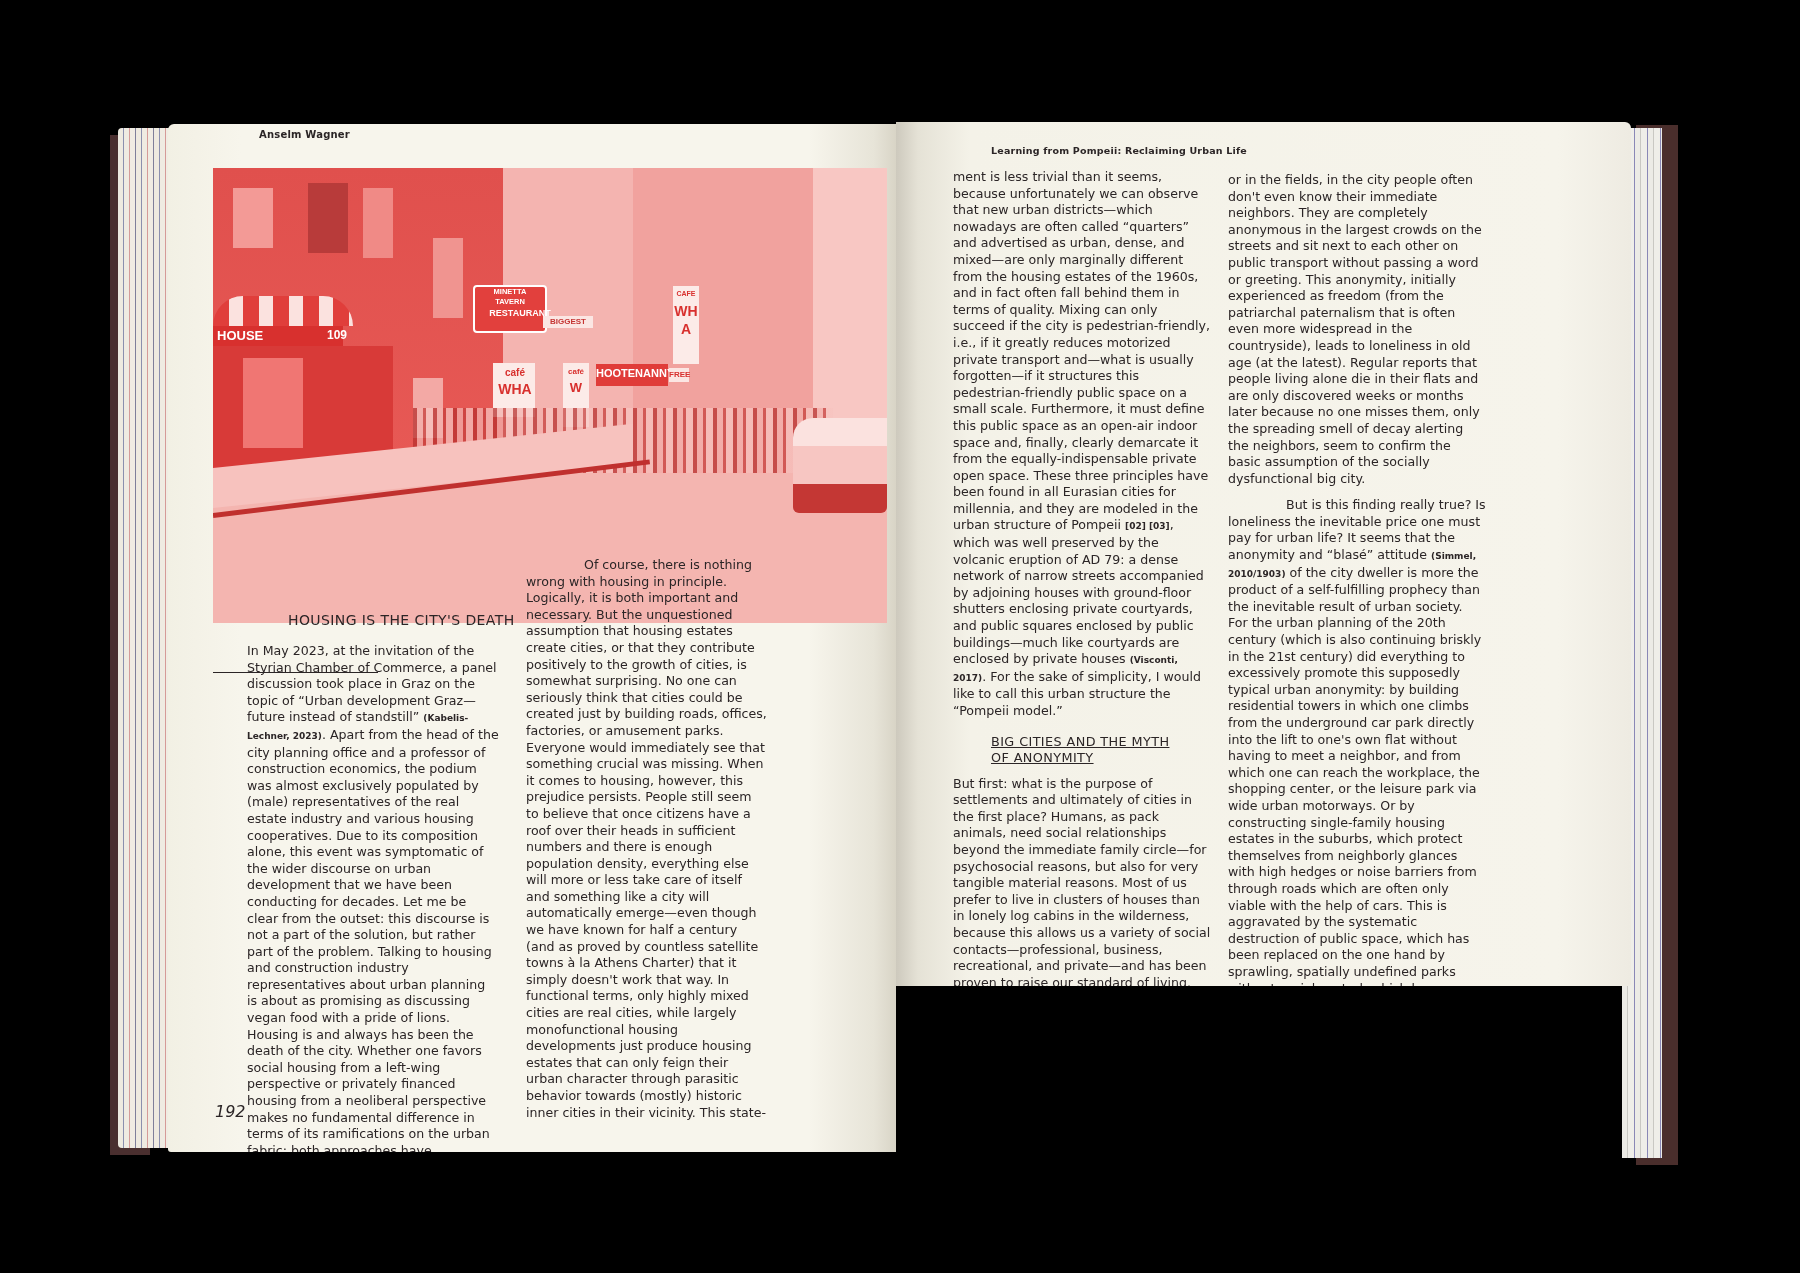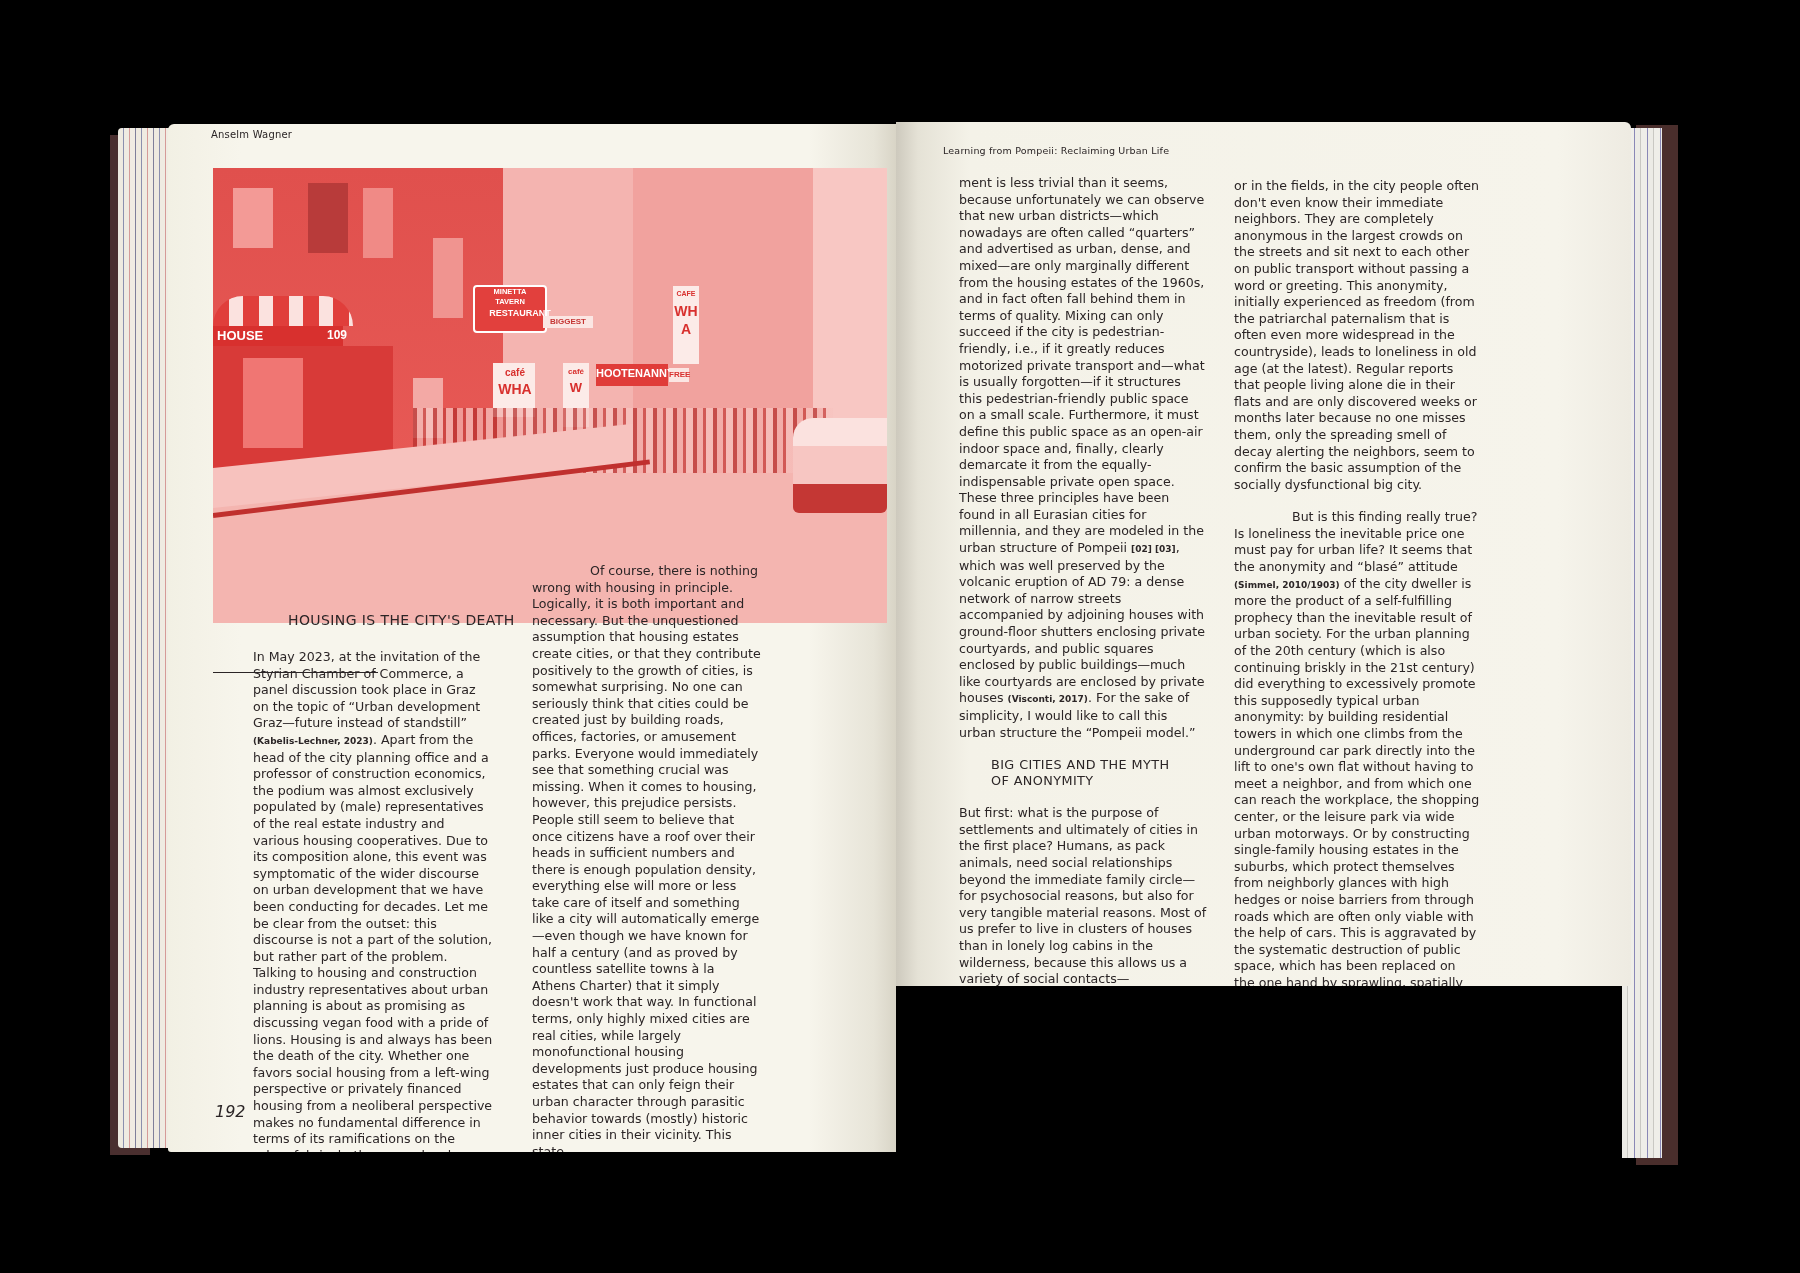--- a/index.html
+++ b/index.html
@@ -20,31 +20,31 @@
     background: repeating-linear-gradient(90deg,#ecebe6 0 5px,#c9c8c3 5px 6px,#efeee9 6px 12px,#8a88b6 12px 13px);
   }
   .page {
     position:absolute; background:#f6f4ea; overflow:hidden;
   }
   .page.left { left:168px; top:124px; width:728px; height:1028px; border-radius:6px 0 0 3px;
     background: linear-gradient(90deg,#f2f0e4 0%,#f7f5ec 10%,#f7f5ec 88%,#e7e4d8 97%,#d8d4c6 100%); }
   .page.right { left:896px; top:122px; width:735px; height:864px; border-radius:0 6px 3px 0;
     background: linear-gradient(90deg,#cdc9bd 0%,#e5e2d6 3%,#f4f2e8 10%,#f6f4eb 90%,#eeebe2 100%); }
 
-  .running-head { position:absolute; font-weight:normal; font-size:10px; letter-spacing:0.2px; color:#2b2526; }
+  .running-head { position:absolute; font-weight:bold; font-size:10px; letter-spacing:0.2px; color:#2b2526;margin-left:48px; }
   .photo {
     position:absolute; left:45px; top:44px; width:674px; height:455px; overflow:hidden;
     background: linear-gradient(180deg,#f18a86 0%,#f4a3a0 40%,#f7b3af 62%,#f6bab6 100%);
   }
   .photo .bldg { position:absolute; }
   .photo .sign { position:absolute; color:#fff; font-weight:bold; font-family:"Liberation Sans", sans-serif; text-align:center; line-height:1; }
   .caption { position:absolute; left:45px; top:505px; width:170px; font-size:9.6px; font-weight:bold; line-height:13.8px; color:#2b2526; }
   .caption-rule { position:absolute; left:45px; top:548px; width:165px; height:1px; background:#2b2526; }
   .col { position:absolute; font-size:12.6px; line-height:16.6px; color:#2b2526; text-align:left; }
-  .col p { margin:16px; }
+  .col p { margin:10px; }
   .col p.indent { text-indent:58px; }
   .cite { font-size:9px; font-weight:bold; }
   .heading { position:absolute; font-size:14px; letter-spacing:0.4px; color:#2b2526; line-height:16px; }
   .folio { position:absolute; font-size:16px; color:#2b2526; }
 </style>
 </head>
 <body>
 
 <div class="book">
   <div class="cover-back-left"></div>
@@ -117,21 +117,21 @@
     </div>
 
     <div class="folio" style="left:47px; top:978px;font-style:italic;">192</div>
   </div>
 
   <div class="page right">
     <div class="running-head" style="left:47px; top:23px; font-size:9.5px;">Learning from Pompeii: Reclaiming Urban Life</div>
 
     <div class="col" style="left:47px; top:37px; width:280px;">
       <p><span>ment is less trivial than it seems, because unfortunately we can observe that new urban districts—which nowadays are often called “quarters” and advertised as urban, dense, and mixed—are only marginally different from the housing estates of the 1960s, and in fact often fall behind them in terms of quality. Mixing can only succeed if the city is pedestrian-friendly, i.e., if it greatly reduces motorized private transport and—what is usually forgotten—if it structures this pedestrian-friendly public space on a small scale. Furthermore, it must define this public space as an open-air indoor space and, finally, clearly demarcate it from the equally-indispensable private open space. These three principles have been found in all Eurasian cities for millennia, and they are modeled in the urban structure of Pompeii </span><span class="cite">[02] [03]</span><span>, which was well preserved by the volcanic eruption of AD 79: a dense network of narrow streets accompanied by adjoining houses with ground-floor shutters enclosing private courtyards, and public squares enclosed by public buildings—much like courtyards are enclosed by private houses </span><span class="cite">(Visconti, 2017)</span><span>. For the sake of simplicity, I would like to call this urban structure the “Pompeii model.”</span></p>
-      <div style="margin:14px 0 1px 48px;">
+      <div style="margin:14px 0 1px 48px;text-decoration:underline;">
         <div style="font-size:12.8px;letter-spacing:0.4px;line-height:16px;">BIG CITIES AND THE MYTH</div>
         <div style="font-size:12.8px;letter-spacing:0.4px;line-height:16px;">OF ANONYMITY</div>
       </div>
       <p>But first: what is the purpose of settlements and ultimately of cities in the first place? Humans, as pack animals, need social relationships beyond the immediate family circle—for psychosocial reasons, but also for very tangible material reasons. Most of us prefer to live in clusters of houses than in lonely log cabins in the wilderness, because this allows us a variety of social contacts—professional, business, recreational, and private—and has been proven to raise our standard of living. Mutual support, division of labor, and the prosperity that comes from it are only possible in large associations. That is why cities were and continue to be the engines of economic, technological, and cultural development, while purely agrarian, village-structured, or nomadic societies specializing in hunting and gathering have largely stagnated in this respect. Since the end of the 19th century, however, the conviction has been spreading in social criticism—especially in the German-speaking world—that big cities are distinguished from village life primarily by their anonymity, i.e., that they are somehow deficient in social terms. While in the countryside everyone knows everyone else, people know everything about each other and greet each other as a matter of course when they meet on the street</p>
     </div>
 
     <div class="col" style="left:322px; top:40px; width:278px;">
       <p>or in the fields, in the city people often don't even know their immediate neighbors. They are completely anonymous in the largest crowds on the streets and sit next to each other on public transport without passing a word or greeting. This anonymity, initially experienced as freedom (from the patriarchal paternalism that is often even more widespread in the countryside), leads to loneliness in old age (at the latest). Regular reports that people living alone die in their flats and are only discovered weeks or months later because no one misses them, only the spreading smell of decay alerting the neighbors, seem to confirm the basic assumption of the socially dysfunctional big city.</p>
       <p class="indent"><span>But is this finding really true? Is loneliness the inevitable price one must pay for urban life? It seems that the anonymity and “blasé” attitude </span><span class="cite">(Simmel, 2010/1903)</span><span> of the city dweller is more the product of a self-fulfilling prophecy than the inevitable result of urban society. For the urban planning of the 20th century (which is also continuing briskly in the 21st century) did everything to excessively promote this supposedly typical urban anonymity: by building residential towers in which one climbs from the underground car park directly into the lift to one's own flat without having to meet a neighbor, and from which one can reach the workplace, the shopping center, or the leisure park via wide urban motorways. Or by constructing single-family housing estates in the suburbs, which protect themselves from neighborly glances with high hedges or noise barriers from through roads which are often only viable with the help of cars. This is aggravated by the systematic destruction of public space, which has been replaced on the one hand by sprawling, spatially undefined parks without social control, which have neither public nor private character, or by monofunctional traffic spaces that serve either only cars, only public transport, only cyclists (keyword “bicycle motorway”), or only pedestrians (pedestrian zones in old towns overused for tourism). In short, everything possible has been done to prevent neighborly contact, chance encounters in public spaces, and making acquaintances through the use of services.</span></p>
       <div style="margin:10px 0 10px 58px;font-size:12.8px;letter-spacing:0.4px;line-height:16px;">THE CITY AS A STAGE</div>

